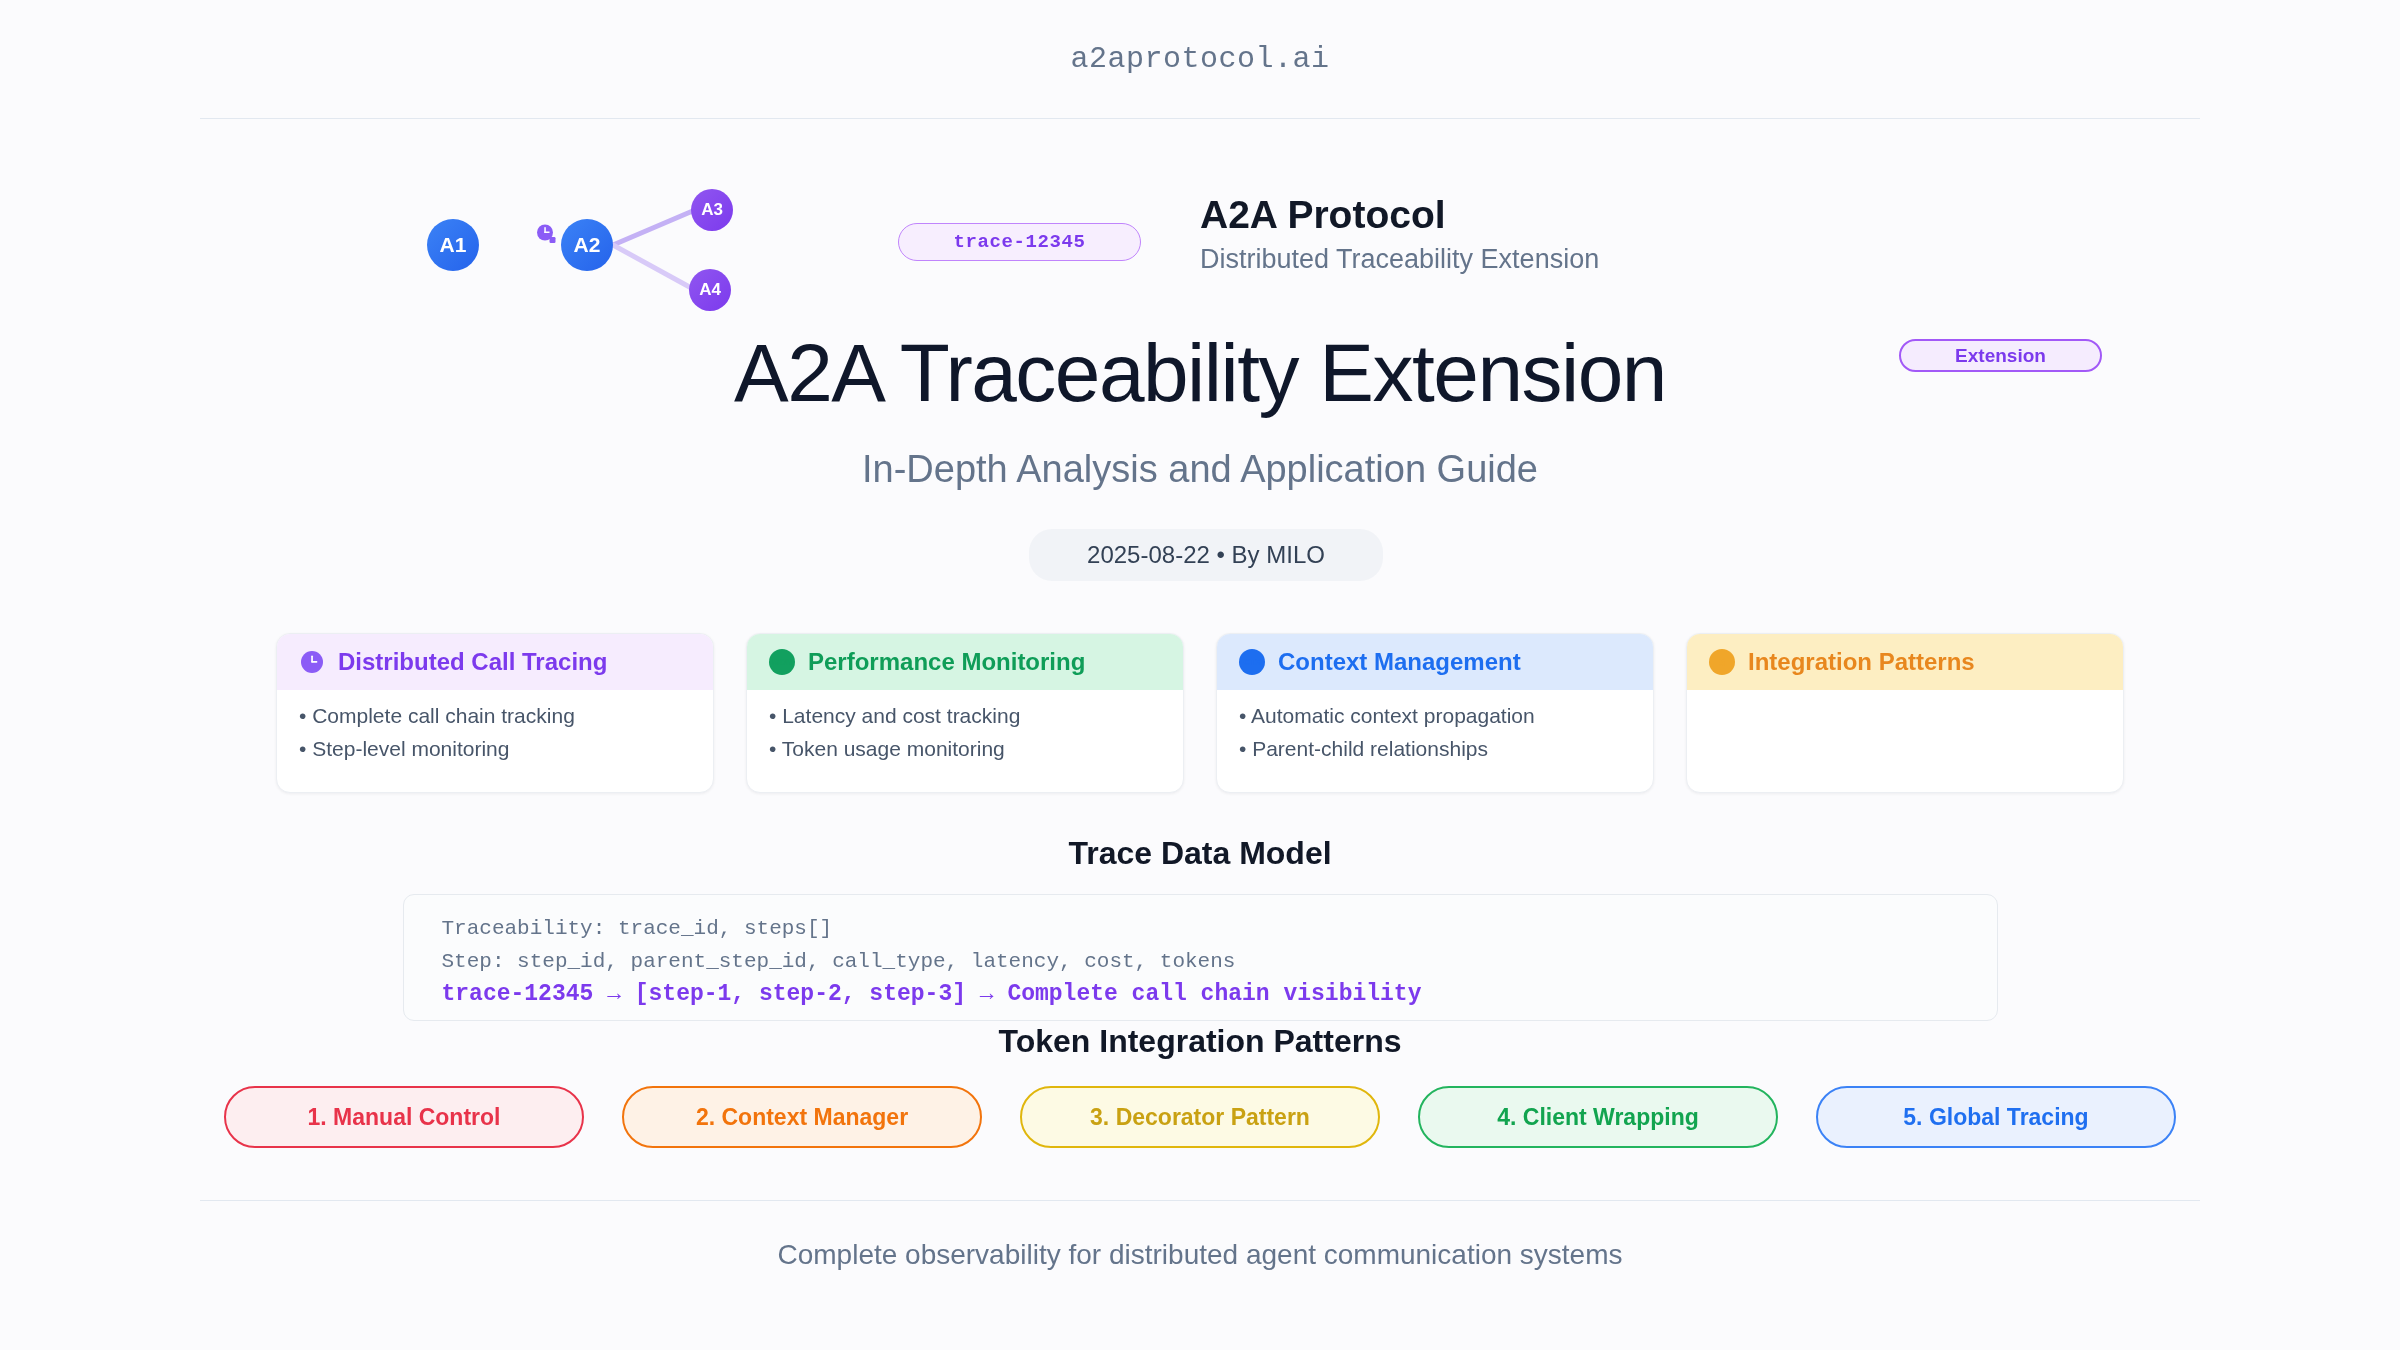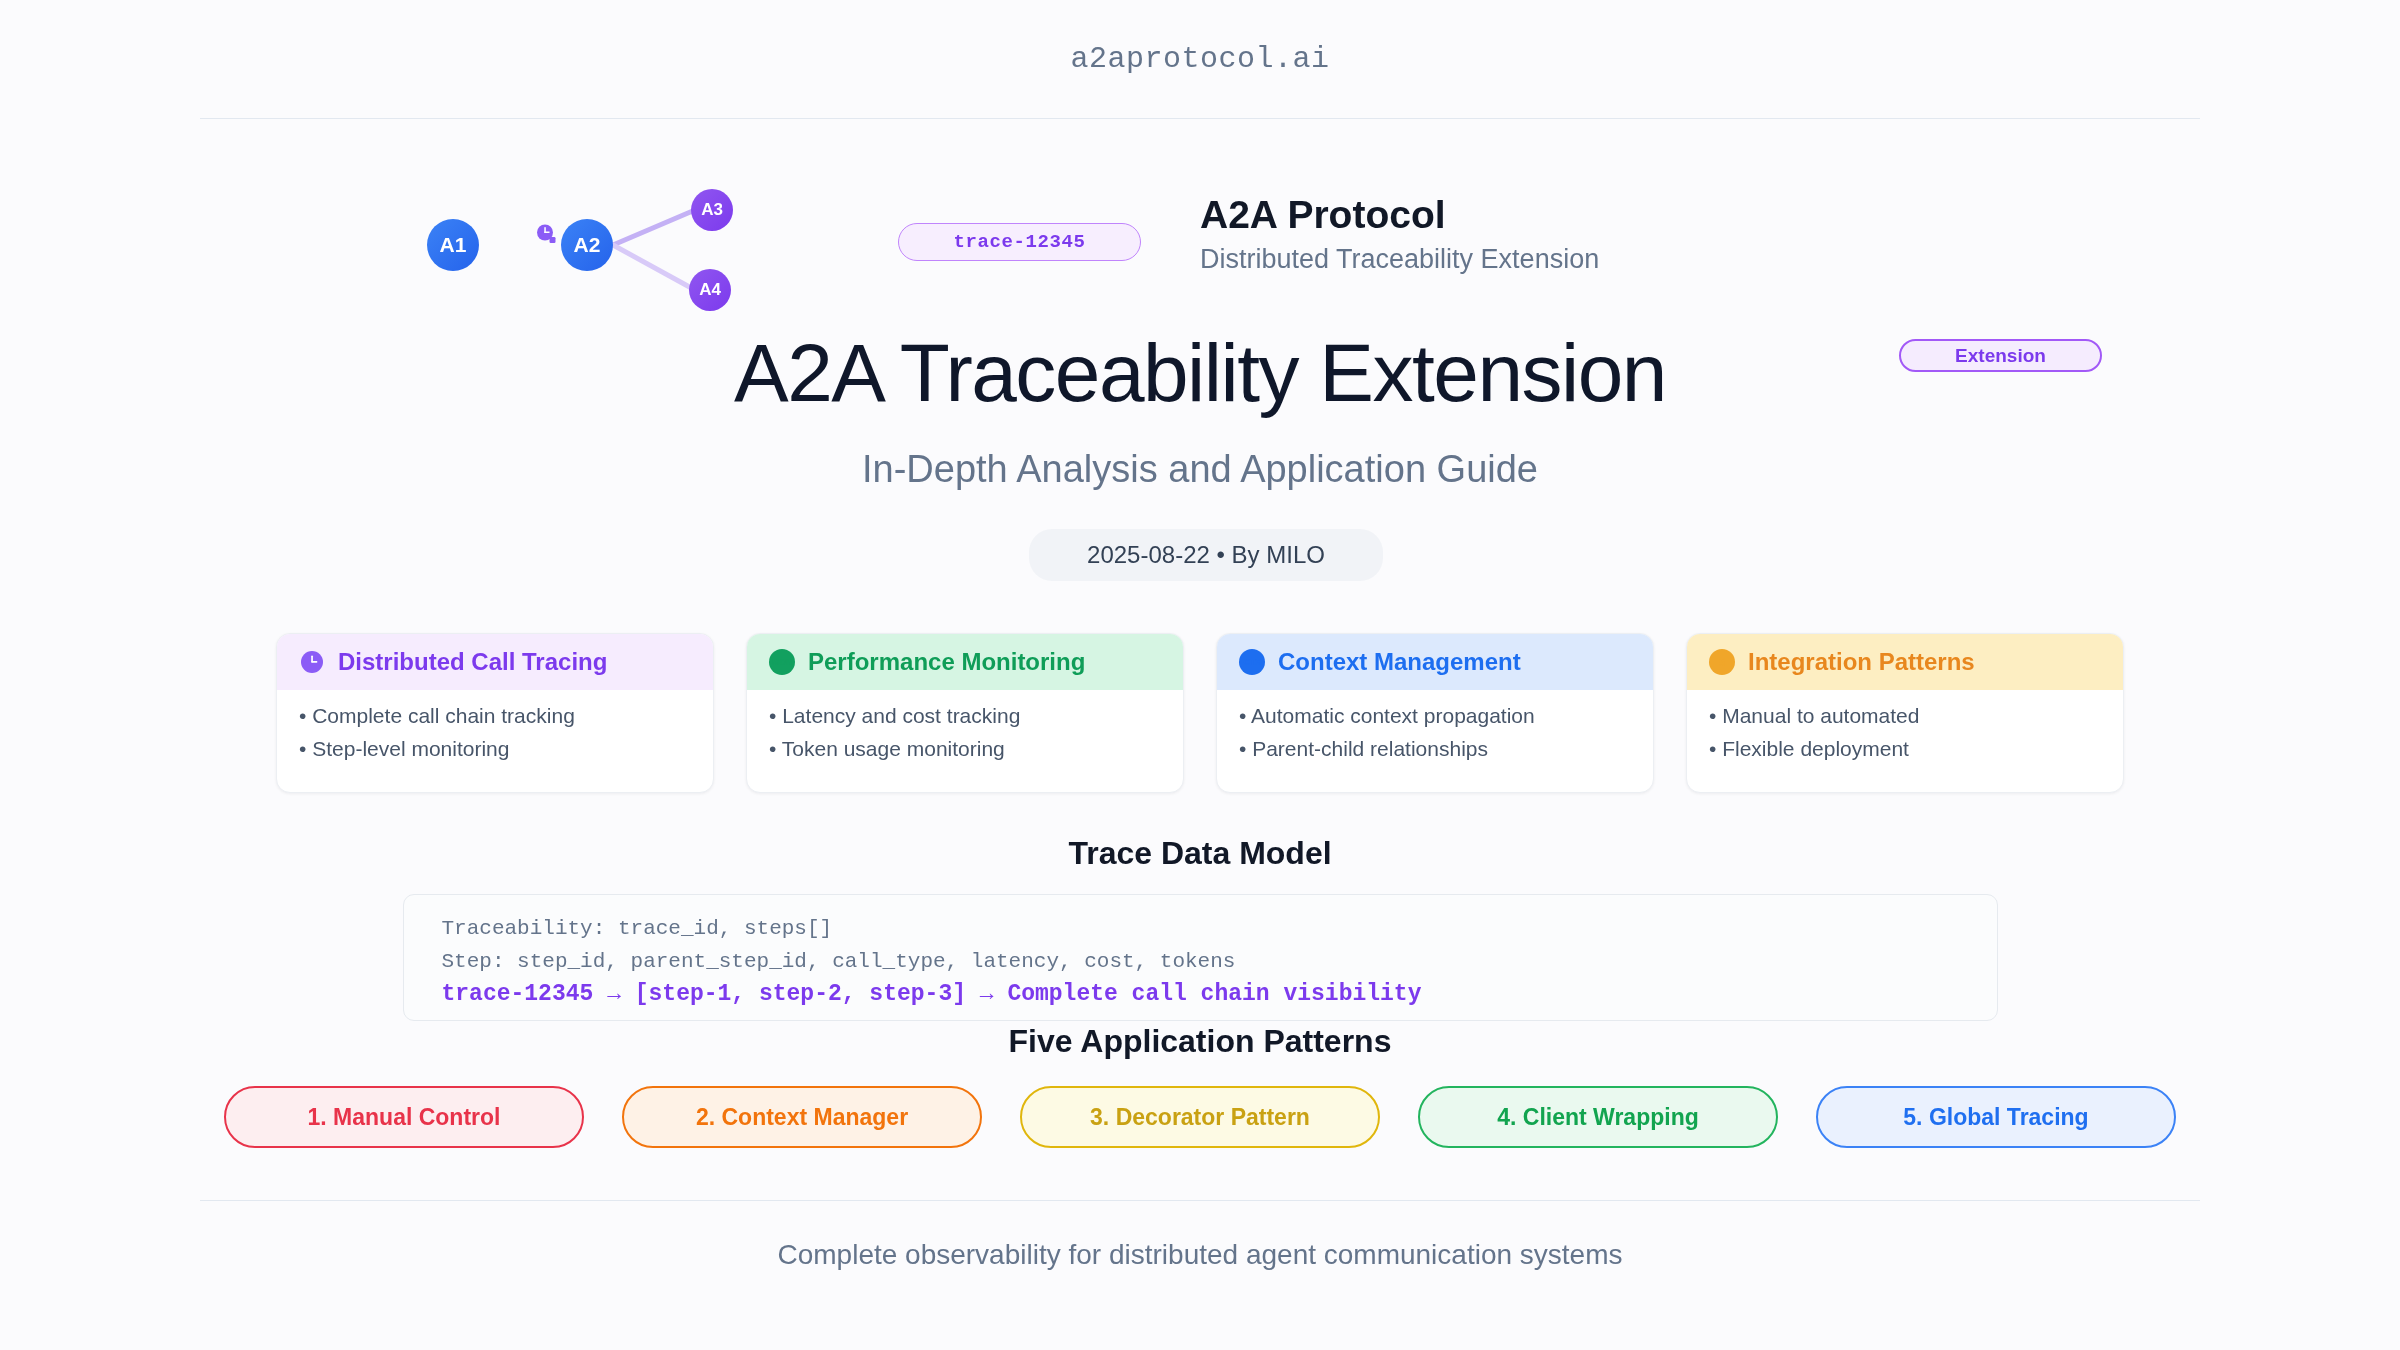--- a/index.html
+++ b/index.html
@@ -365,37 +365,33 @@
       <div class="card-bullet">• Automatic context propagation</div>
       <div class="card-bullet">• Parent-child relationships</div>
     </div>
   </div>
 
   <div class="card">
     <div class="card-head" id="ch3" style="background: rgb(253, 238, 194); color: rgb(232, 135, 30);">
       <span class="chip-icon" id="ci3" style="background: rgb(240, 166, 42); color: rgb(240, 166, 42);">5</span>
       <span>Integration Patterns</span>
     </div>
-    <div class="card-body">
-      <div class="card-bullet">• Manual to automated</div>
-      <div class="card-bullet">• Flexible deployment</div>
-    </div>
   </div>
 </div>
 
 <div class="section-title">Trace Data Model</div>
 <div class="code-wrap">
   <div class="code-box">
     <div class="code-line">Traceability: trace_id, steps[]</div>
     <div class="code-line">Step: step_id, parent_step_id, call_type, latency, cost, tokens</div>
     <div class="code-line accent">trace-12345 → [step-1, step-2, step-3] → Complete call chain visibility</div>
   </div>
 </div>
 
-<div class="section-title tight">Five Application Patterns</div>
+<div class="section-title tight">Token Integration Patterns</div>
 <div class="pills">
   <div class="pill" id="p0" style="background: rgb(253, 238, 240); border-color: rgb(232, 51, 74); color: rgb(232, 51, 74);">1. Manual Control</div>
   <div class="pill" id="p1" style="background: rgb(254, 242, 230); border-color: rgb(242, 116, 12); color: rgb(242, 116, 12);">2. Context Manager</div>
   <div class="pill" id="p2" style="background: rgb(253, 250, 228); border-color: rgb(224, 182, 12); color: rgb(201, 161, 18);">3. Decorator Pattern</div>
   <div class="pill" id="p3" style="background: rgb(234, 249, 239); border-color: rgb(35, 180, 94); color: rgb(18, 164, 79);">4. Client Wrapping</div>
   <div class="pill" id="p4" style="background: rgb(234, 241, 254); border-color: rgb(59, 130, 246); color: rgb(31, 111, 240);">5. Global Tracing</div>
 </div>
 
 <div class="footer-divider"></div>
 <div class="footer-text">Complete observability for distributed agent communication systems</div>

